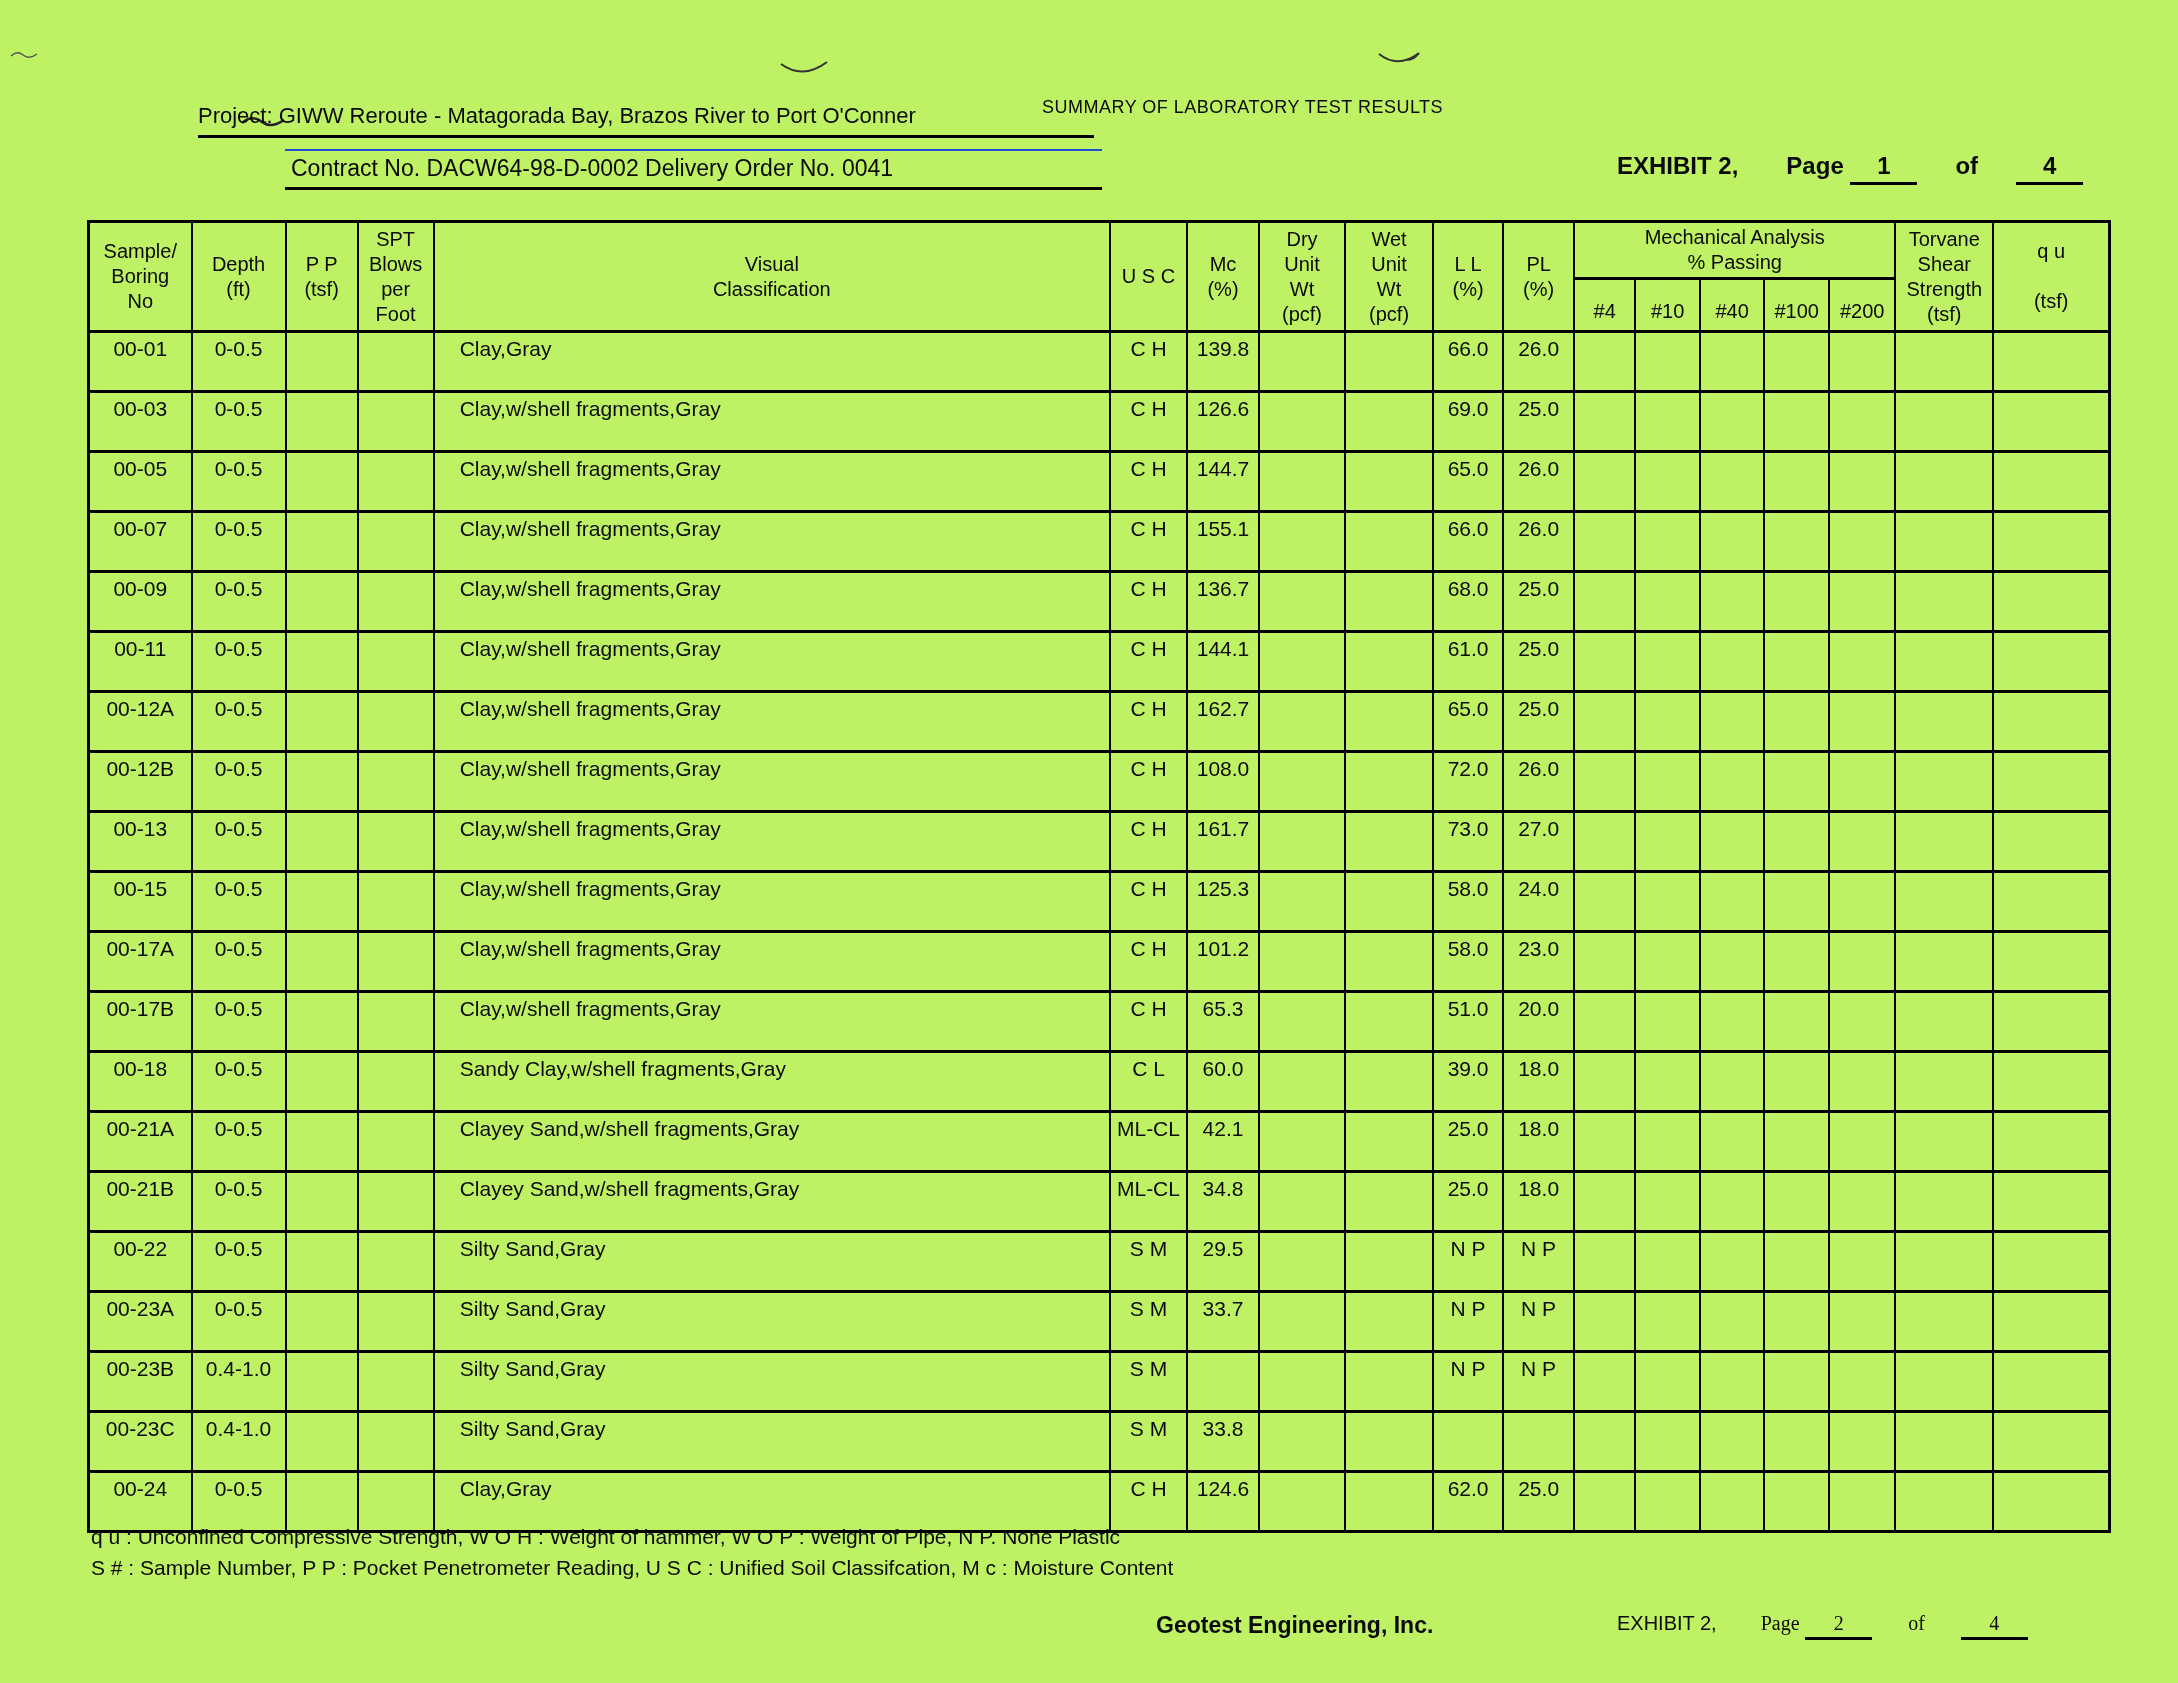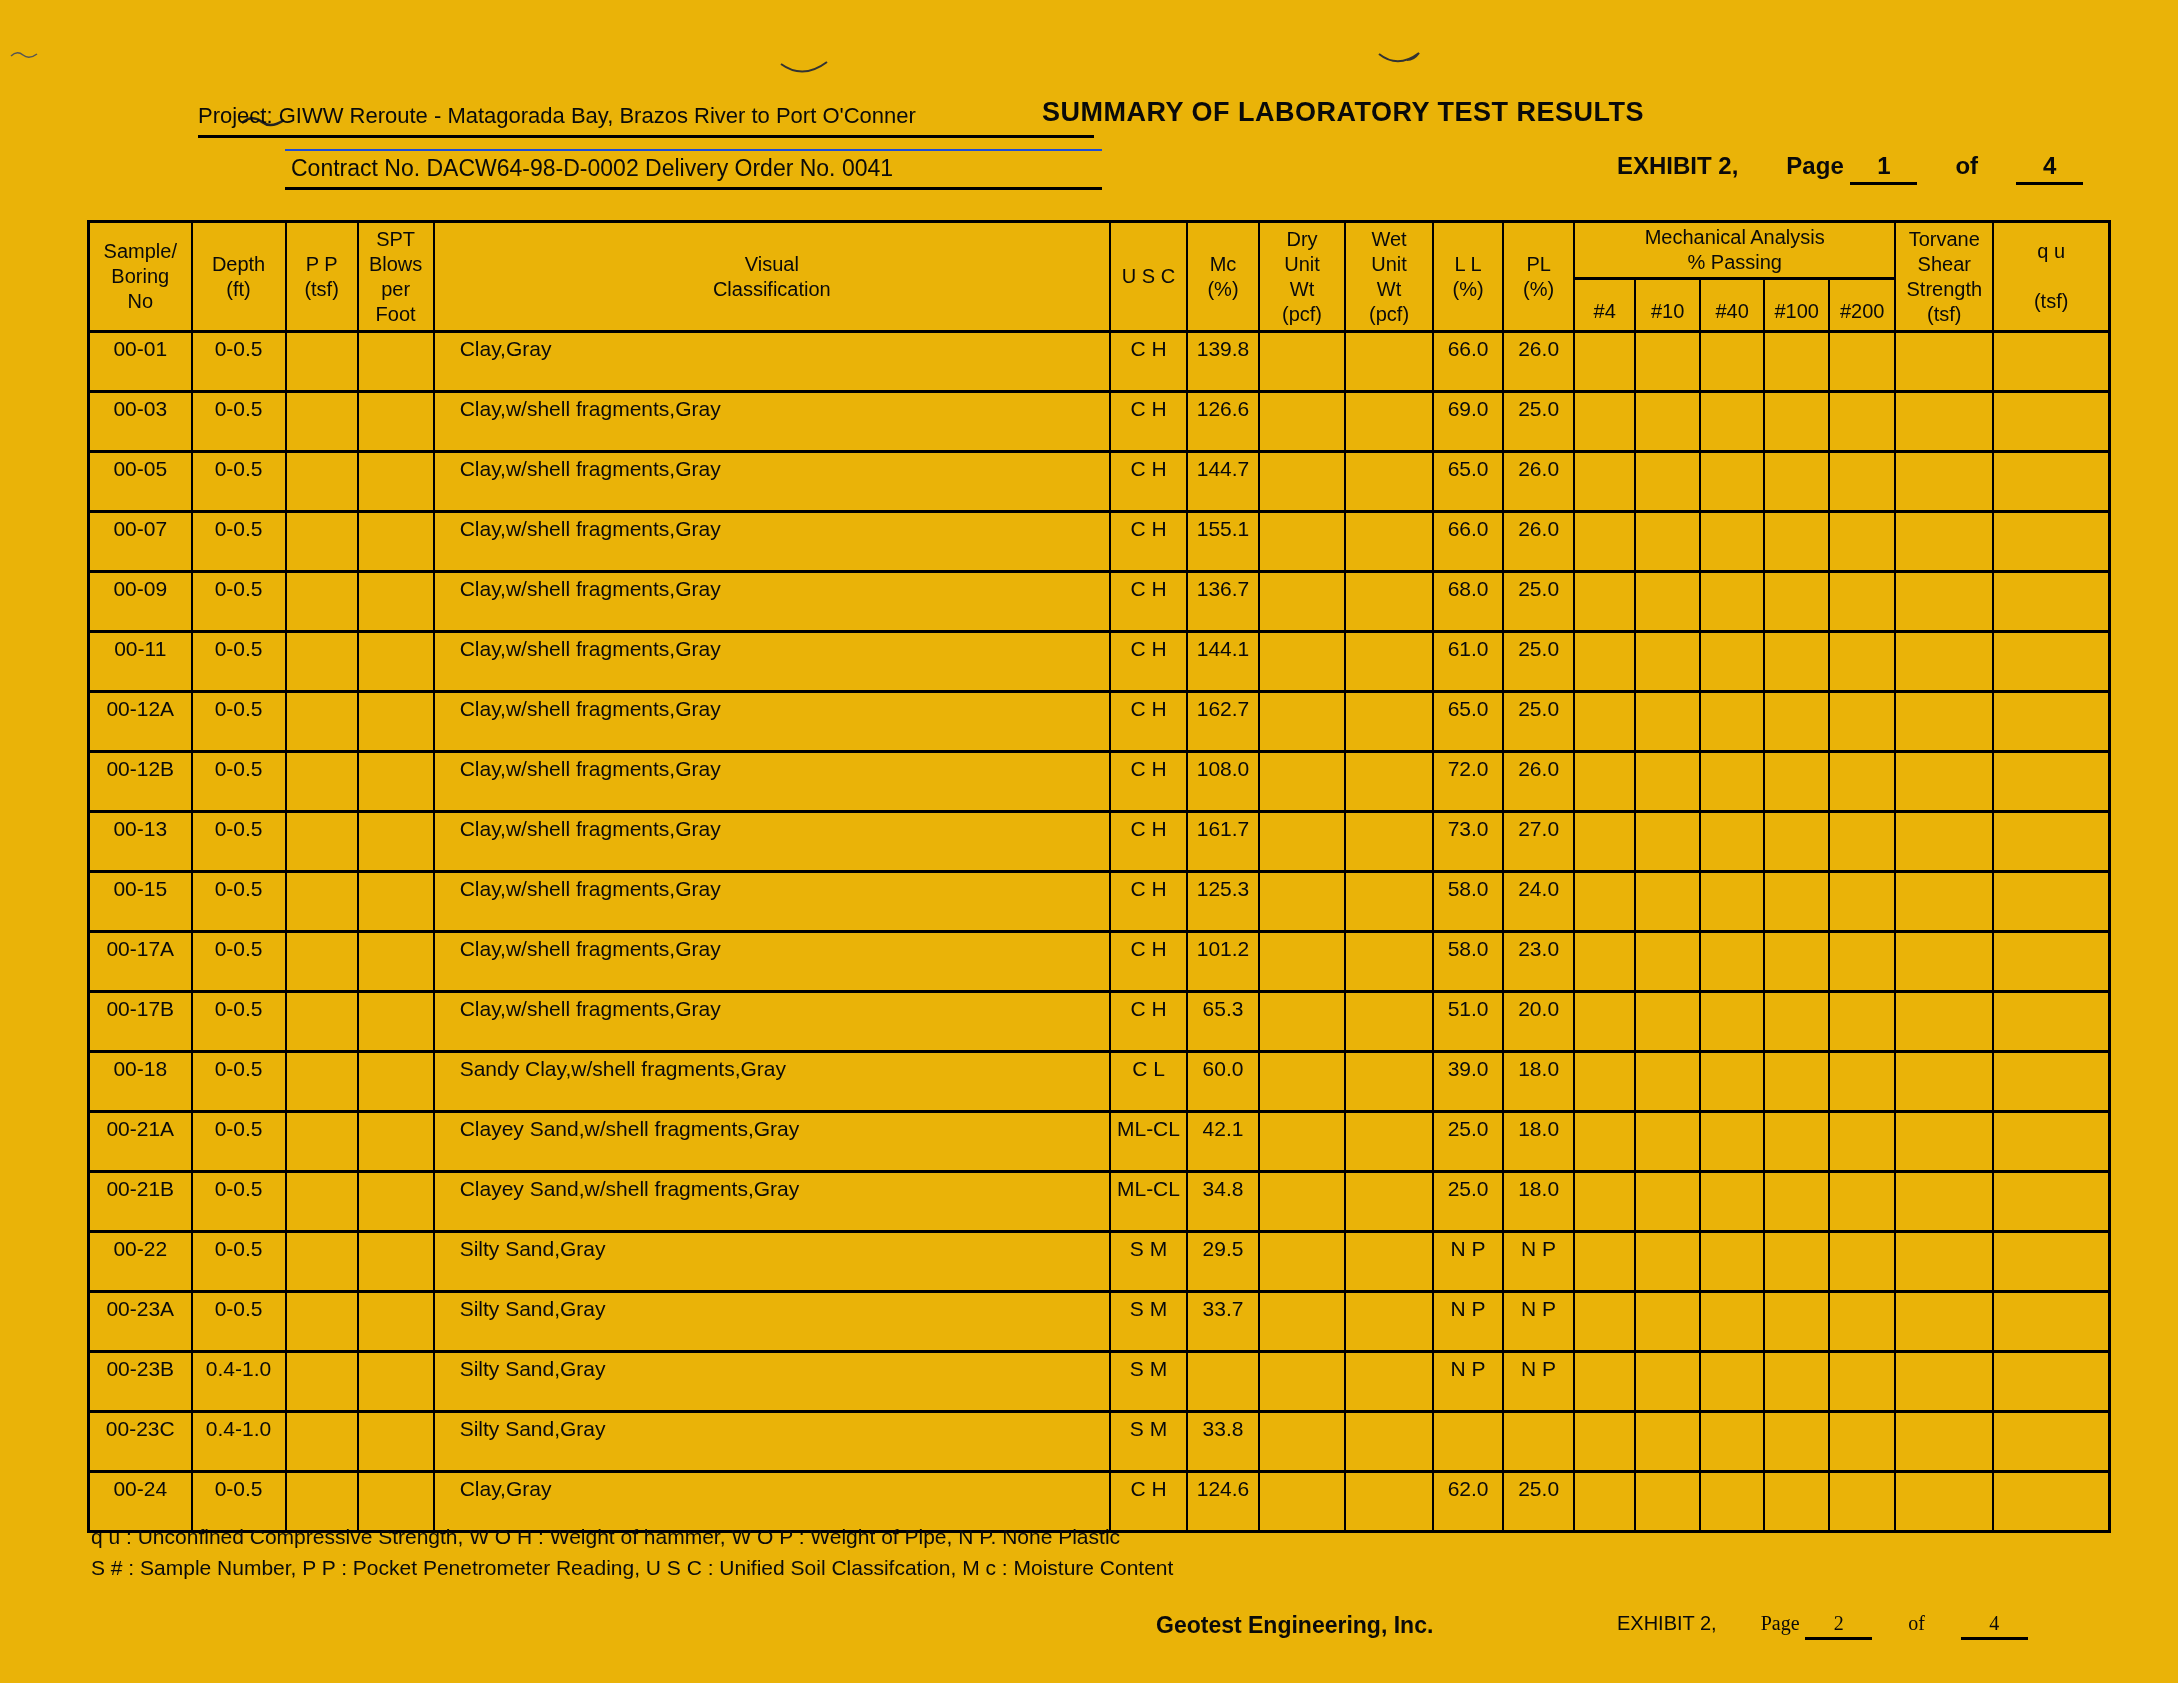--- a/index.html
+++ b/index.html
@@ -1,27 +1,27 @@
 <!DOCTYPE html>
 <html><head>
 <meta charset="utf-8">
 <style>
   html,body { margin:0; padding:0; background:#e8e8e8; }
   .page {
-    position:relative; width:2178px; height:1683px; background:#eab308;
+    position:relative; width:2178px; height:1683px; background:#bef264;
     font-family:"Liberation Sans", sans-serif; color:#0a0a0a; overflow:hidden;
   }
   
   .project-line {
     position:absolute; left:198px; top:103px; width:896px;
     font-size:22px; border-bottom:3px solid #000; padding-bottom:6px;
     white-space:nowrap;
   }
   .doc-title {
-    position:absolute; left:1042px; top:97px; font-size:27px; font-weight:bold;
+    position:absolute; left:1042px; top:97px; font-size:18px; font-weight:normal;
     letter-spacing:0.5px; white-space:nowrap;
   }
   .contract-line {
     position:absolute; left:285px; top:149px; width:807px;
     font-size:23px; border-top:2px solid #1d4ed8; border-bottom:3px solid #000;
     padding:4px 4px 5px 6px; white-space:nowrap;
   }
   .exhibit-top { position:absolute; left:1617px; top:152px; font-size:24px; font-weight:bold; white-space:nowrap; }
   .exhibit-top .gap1 { display:inline-block; width:48px; }
   .exhibit-top .gap2 { display:inline-block; width:38px; }

